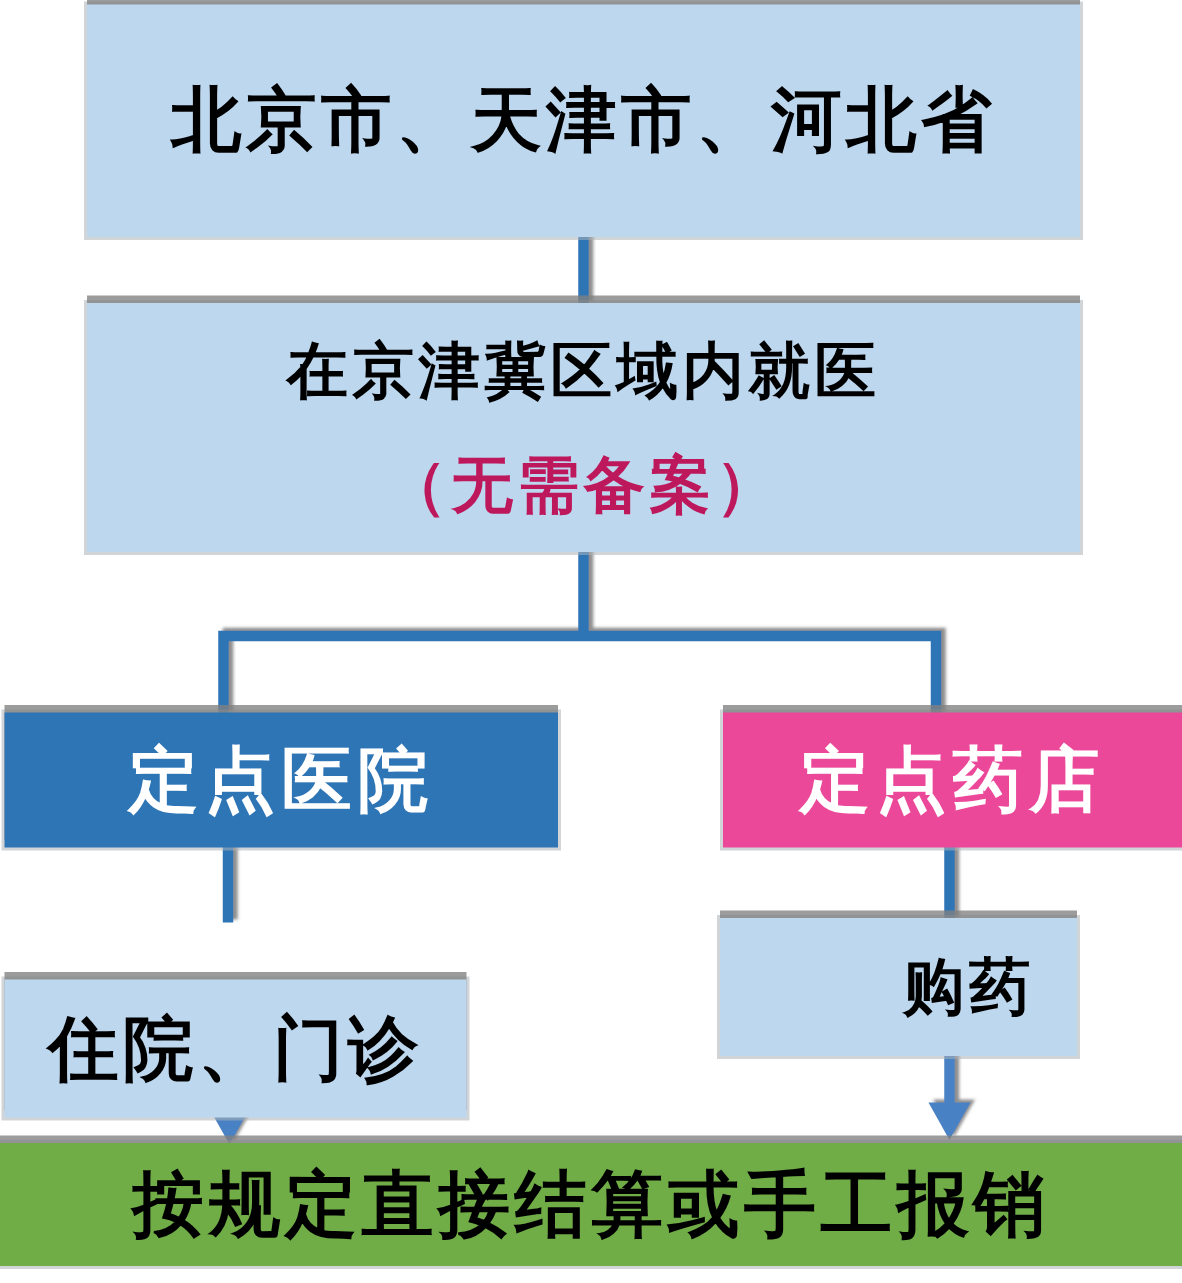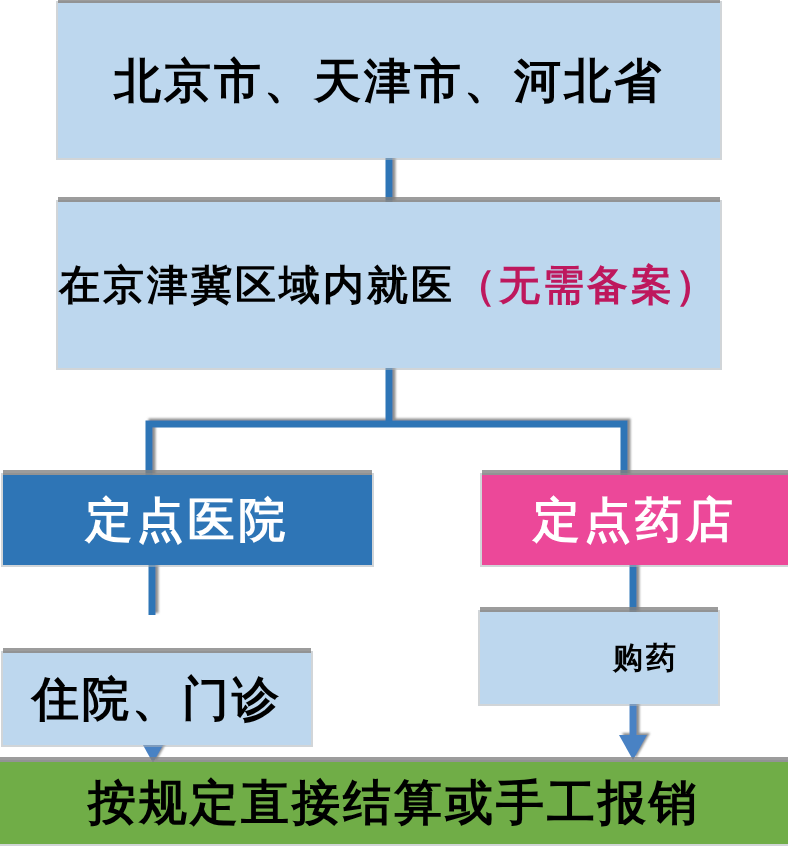--- a/index.html
+++ b/index.html
@@ -2,33 +2,33 @@
 <html><head>
 <meta charset="utf-8">
 <style>
   html,body{margin:0;padding:0;background:#ffffff;}
   .canvas{
     position:relative;width:788px;height:855px;background:#ffffff;
     font-family:"DejaVu Serif","Liberation Serif",serif;
     overflow:hidden;
   }
   .box{
-    position:absolute;display:flex;
+    position:absolute;display:flex;flex-direction:column;
     align-items:center;justify-content:center;
     font-weight:bold;text-align:center;
     box-shadow:0 -5px 0 rgba(128,128,128,.78), 0 0 0 2px rgba(172,178,184,.55);
   }
   .light{background:#BDD7EE;color:#000000;}
   .node-insured{left:58px;top:3px;width:662px;height:155px;font-size:47px;line-height:74px;letter-spacing:3px;}
   .node-region{left:58px;top:202px;width:662px;height:166px;font-size:41px;line-height:76px;letter-spacing:3px;}
   .node-region .red-line{color:#be185d;}
   .node-hospital{left:3px;top:475px;width:369px;height:90px;background:#2E75B6;color:#ffffff;font-size:47px;letter-spacing:4px;}
   .node-pharmacy{left:482px;top:475px;width:306px;height:90px;background:#ec4899;color:#ffffff;font-size:47px;letter-spacing:4px;}
   .node-inpatient{left:3px;top:613px;width:308px;height:92px;font-size:47px;letter-spacing:3px;margin-top:40px;}
-  .node-purchase{left:480px;top:612px;width:238px;height:92px;font-size:30px;letter-spacing:3px;padding-left:94px;box-sizing:border-box;}
+  .node-purchase{left:480px;top:612px;width:238px;height:92px;font-size:41px;letter-spacing:3px;padding-left:94px;box-sizing:border-box;}
   .node-settlement{left:0;top:762px;width:788px;height:82px;background:#70AD47;color:#000000;font-size:48px;letter-spacing:3px;}
   .connector-layer{position:absolute;left:0;top:0;width:788px;height:855px;pointer-events:none;}
 </style>
 </head>
 <body>
 
 <div class="canvas">
 
   <svg class="connector-layer" width="788" height="855" viewBox="0 0 788 855" xmlns="http://www.w3.org/2000/svg">
     <defs>

